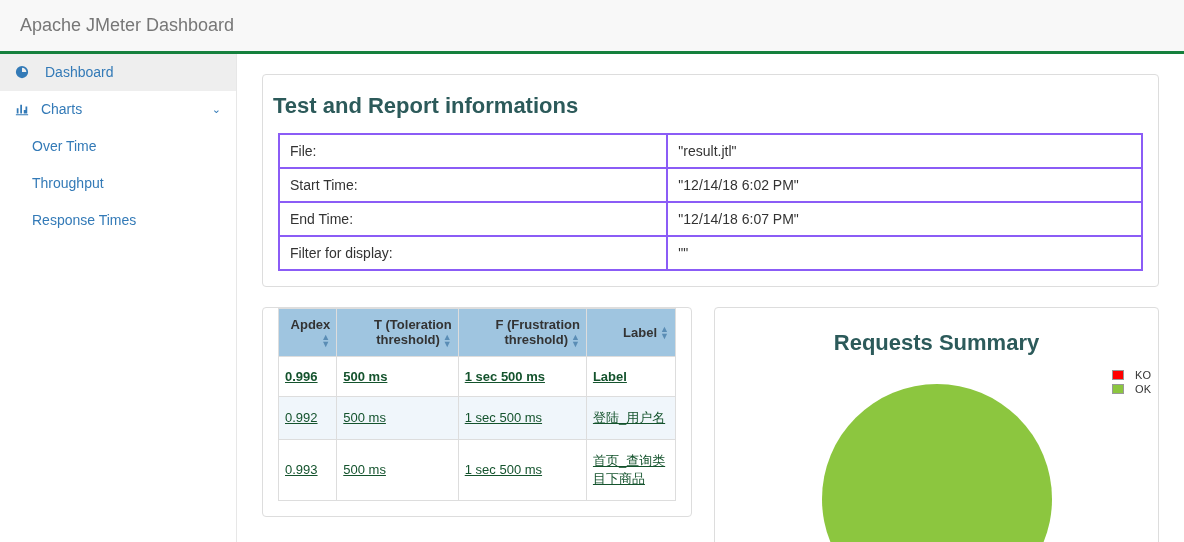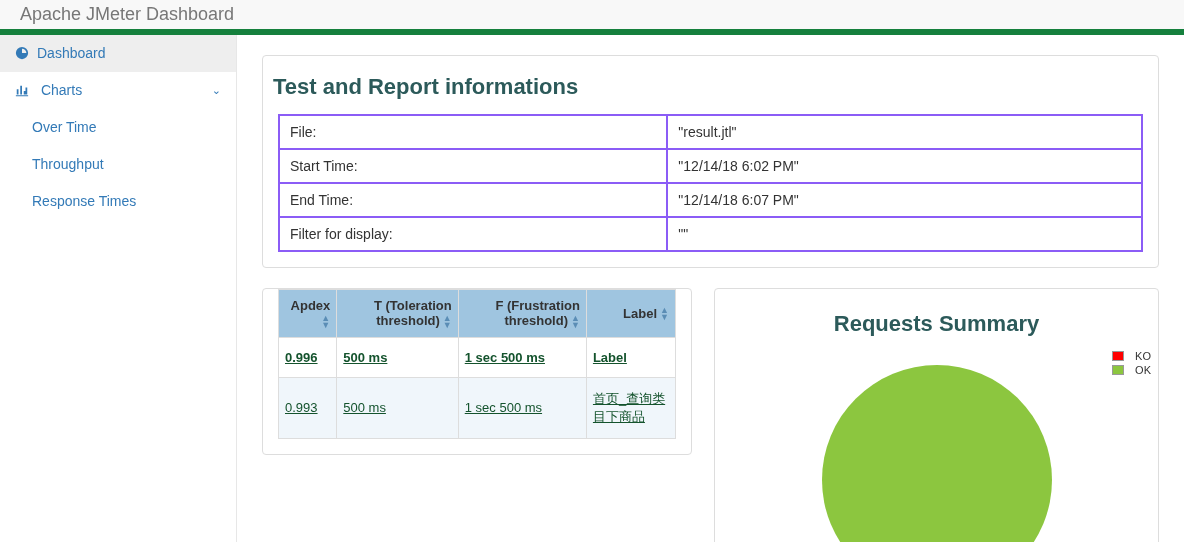--- a/index.html
+++ b/index.html
@@ -1,21 +1,21 @@
 <!DOCTYPE html>
 <html><head>
   <meta charset="utf-8">
   <style>
     * { box-sizing: border-box; margin: 0; padding: 0; }
     body { font-family: "Helvetica Neue", Helvetica, Arial, sans-serif; font-size: 14px; color: #333; background: #fff; }
-    .navbar { background: #f8f8f8; border-bottom: 6px solid #15803d; padding: 4px 20px; }
+    .navbar { background: #f8f8f8; border-bottom: 3px solid #15803d; padding: 15px 20px; }
     .navbar-brand { color: #777; font-size: 18px; }
     .layout { display: flex; }
     .sidebar { width: 237px; background: #fff; border-right: 1px solid #e7e7e7; min-height: calc(100vh - 52px); }
-    .nav-item { display: flex; align-items: center; padding: 10px 15px; color: #337ab7; cursor: pointer; border-bottom: 1px solid transparent; }
+    .nav-item { display: flex; align-items: center; padding: 10px 15px; color: #337ab7; cursor: pointer; border-bottom: 1px solid transparent; gap: 8px; }
     .nav-item.active { background: #eee; color: #337ab7; }
     .nav-item.has-children { justify-content: space-between; }
     .nav-item .ico { margin-right: 8px; display: inline-block; width: 14px; text-align: center; }
     .nav-sub { padding-left: 30px; }
     .nav-sub .nav-item { padding: 10px 15px 10px 2px; }
     .main { flex: 1; padding: 20px 25px; background: #fff; }
     .panel { border: 1px solid #ddd; border-radius: 4px; margin-bottom: 20px; background: #fff; }
     .panel-title { text-align: left; font-size: 22px; font-weight: bold; color: #2c5a5a; padding: 18px 10px 14px; }
     .panel-body { padding: 0 15px 15px; }
     .info-table { width: 100%; border-collapse: collapse; }
@@ -134,20 +134,26 @@
                 </tr>
               </thead>
               <tbody>
                 <tr>
                   <td>0.996</td>
                   <td>500 ms</td>
                   <td>1 sec 500 ms</td>
                   <td>Label</td>
                 </tr>
                 <tr>
+                  <td>0.992</td>
+                  <td>500 ms</td>
+                  <td>1 sec 500 ms</td>
+                  <td>登陆_用户名</td>
+                </tr>
+                <tr>
                   <td>0.993</td>
                   <td>500 ms</td>
                   <td>1 sec 500 ms</td>
                   <td>首页_查询类目下商品</td>
                 </tr>
               </tbody>
             </table>
           </div>
         </div>
       </div>

